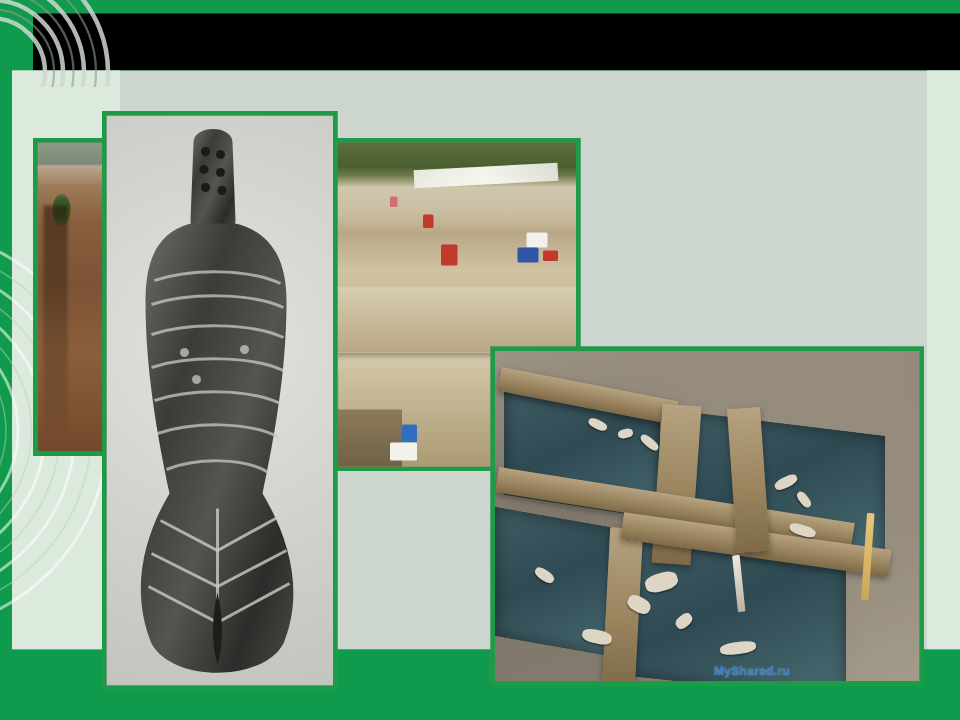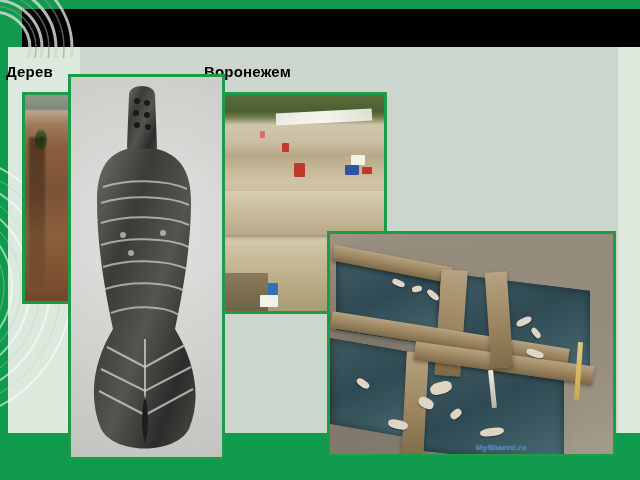--- a/index.html
+++ b/index.html
@@ -288,21 +288,20 @@
       <circle cx="60" cy="140" r="62"></circle>
       <circle cx="60" cy="140" r="78"></circle>
     </g>
     <g fill="none" stroke="#8e9a90" stroke-opacity="0.6" stroke-width="1.5">
       <circle cx="60" cy="140" r="42"></circle>
       <circle cx="60" cy="140" r="55"></circle>
       <circle cx="60" cy="140" r="70"></circle>
     </g>
   </svg>
 
-  <div class="title"><span>Дерев</span><span class="seg-b">Воронежем</span></div>
 
 
   <div class="photo photo-trench">
     <div class="inner trench-bg"></div>
   </div>
 
   <div class="photo photo-dig">
     <div class="inner dig-bg">
       <div class="band-white"></div>
       <div class="dot-pink" style="left:38px; top:36px;"></div>

